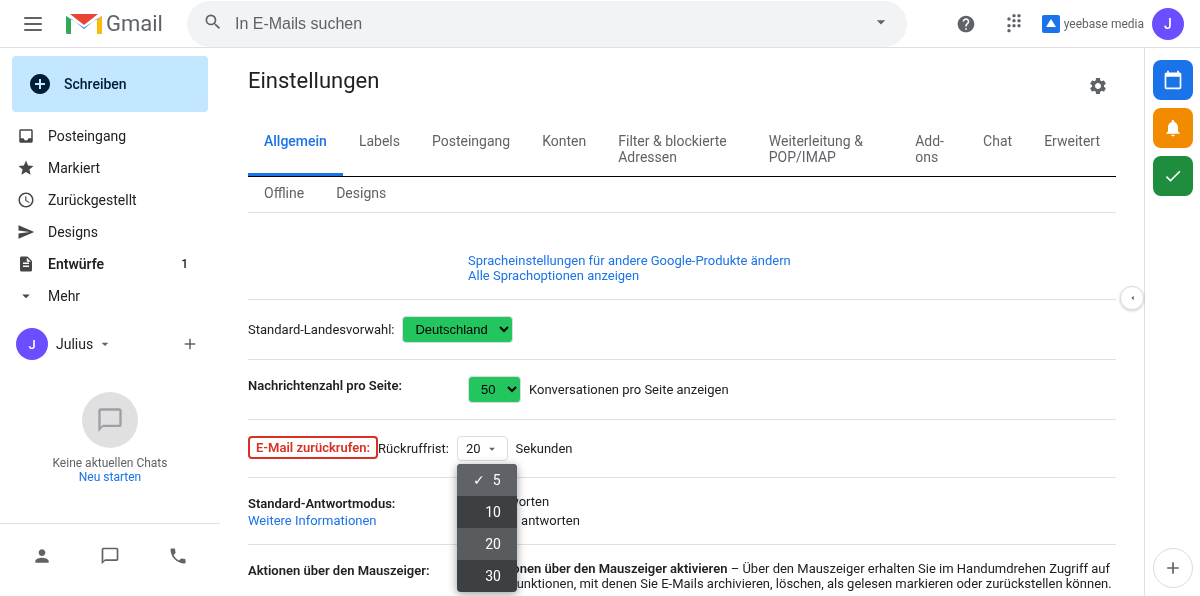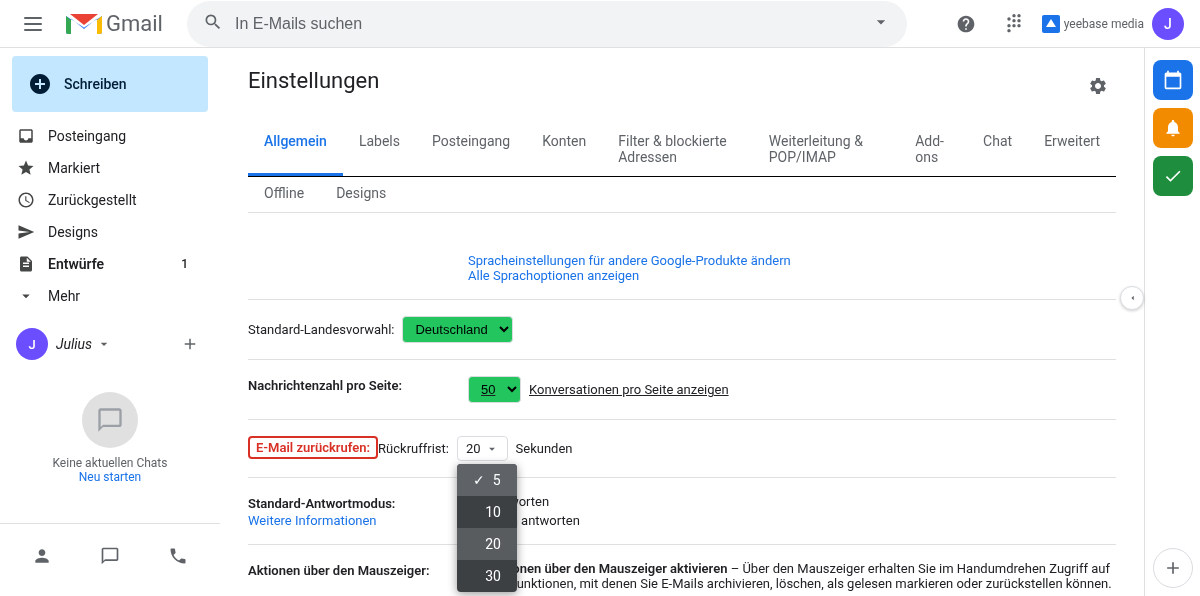--- a/index.html
+++ b/index.html
@@ -206,21 +206,21 @@
         <div class="nav-item-icon">
           <svg width="18" height="18" viewBox="0 0 24 24" fill="#444746">
               <path d="M7 10l5 5 5-5z"></path>
             </svg>
         </div>
         <span class="nav-item-label">Mehr</span>
       </div>
 
       <div style="display:flex;align-items:center;padding:8px 16px;margin-top:8px;cursor:pointer;">
         <div style="width:32px;height:32px;border-radius:50%;background:#6B4EFF;display:flex;align-items:center;justify-content:center;color:white;font-size:13px;font-weight:500;margin-right:8px;">J</div>
-        <span style="font-size:14px;color:#202124;font-style:italic;">Julius</span>
+        <span style="font-size:14px;color:#202124;">Julius</span>
         <svg width="16" height="16" viewBox="0 0 24 24" fill="#5f6368" style="margin-left:4px;">
             <path d="M7 10l5 5 5-5z"></path>
           </svg>
         <div style="margin-left:auto;width:28px;height:28px;border-radius:50%;display:flex;align-items:center;justify-content:center;cursor:pointer;">
           <svg width="18" height="18" viewBox="0 0 24 24" fill="#5f6368">
               <path d="M19 13h-6v6h-2v-6H5v-2h6V5h2v6h6v2z"></path>
             </svg>
         </div>
       </div>
 
@@ -295,21 +295,21 @@
           <div class="settings-value" style="display:flex;align-items:center;gap:8px;">
             <span>Standard-Landesvorwahl:</span>
             <select class="select-field">
               <option>Deutschland</option>
             </select>
           </div>
         </div>
 
         <div class="settings-row">
           <div class="settings-label">Nachrichtenzahl pro Seite:</div>
-          <div class="settings-value" style="display:flex;align-items:center;gap:8px;text-decoration:underline;">
+          <div class="settings-value" style="display:flex;align-items:center;gap:8px;">
             <select class="select-field">
               <option>50</option>
             </select>
             <span>Konversationen pro Seite anzeigen</span>
           </div>
         </div>
 
         <div class="settings-row" style="position:relative;">
           <div class="settings-label" style="color:#d93025;border:2px solid #d93025;border-radius:4px;padding:2px 6px;width:auto;display:inline-block;max-width:200px;">E-Mail zurückrufen:</div>
           <div class="settings-value" style="display:flex;align-items:center;gap:8px;position:relative;">

